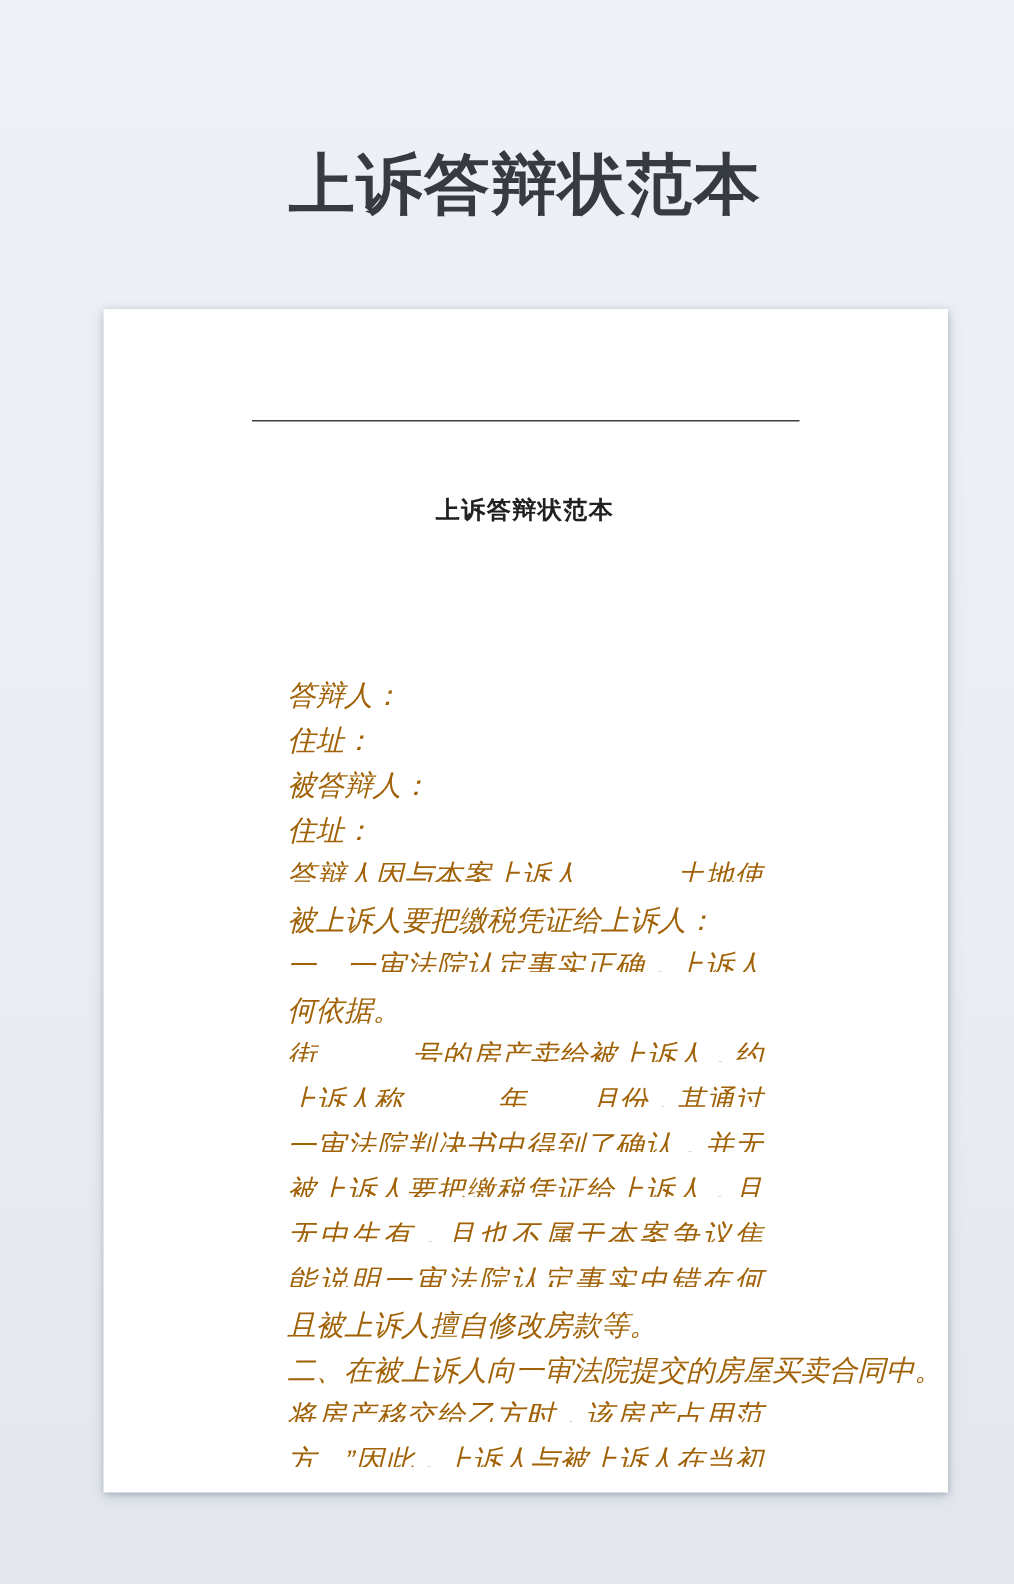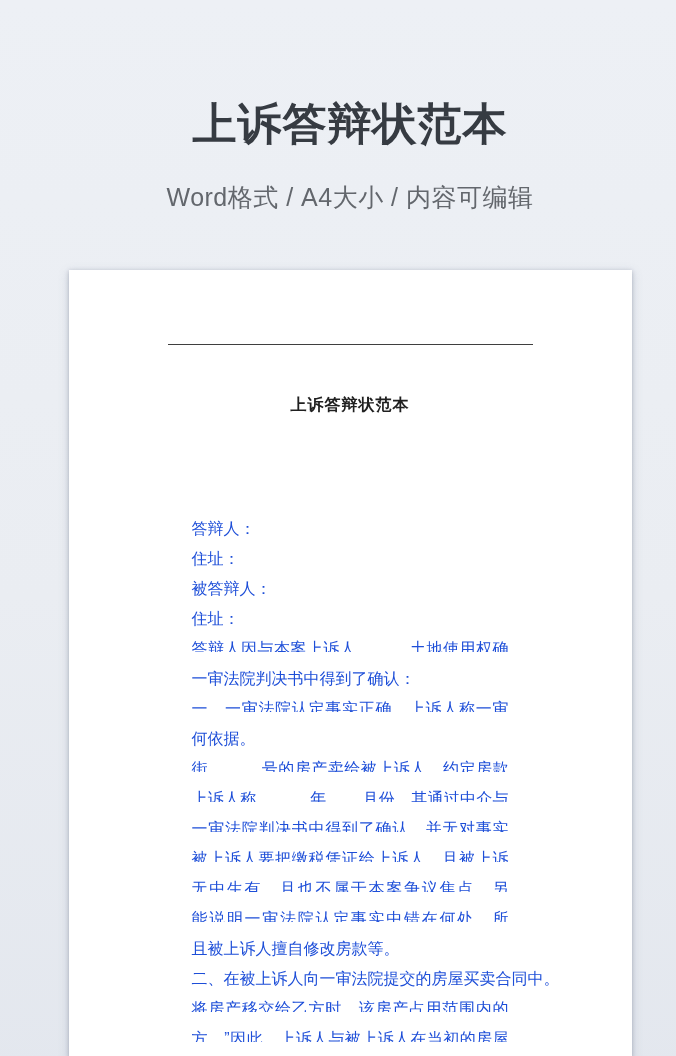--- a/index.html
+++ b/index.html
@@ -48,26 +48,27 @@
     margin-top: 13px;
     text-align: center;
     font-size: 16px;
     line-height: 22px;
     font-weight: bold;
     color: #202020;
     letter-spacing: 1px;
   }
   .doc-body { margin-top: 62px; }
   .line {
-    font-size: 16px;
+    font-size: 19px;
     line-height: 30px;
     height: 30px;
-    color: #1d4ed8;
+    color: #a16207;
     white-space: nowrap;
     text-align: left;
+    font-style: italic;
   }
   .line.jst {
     white-space: normal;
     text-align: justify;
     text-align-last: justify;
     overflow: hidden;
   }
   .doc-footer {
     margin-top: 2px;
     text-align: center;
@@ -76,34 +77,33 @@
     font-weight: bold;
     color: #2e2e2e;
     letter-spacing: 3px;
   }
 </style>
 </head>
 <body>
 
 <div class="promo-header">
   <div class="promo-title">上诉答辩状范本</div>
-  <div class="promo-subtitle">Word格式 / A4大小 / 内容可编辑</div>
 </div>
 
 <div class="a4-page">
   <div class="doc-content">
     <hr class="doc-rule">
     <div class="doc-title">上诉答辩状范本</div>
     <div class="doc-body">
         <div class="line">答辩人：</div>
         <div class="line">住址：</div>
         <div class="line">被答辩人：</div>
         <div class="line">住址：</div>
         <div class="line jst">答辩人因与本案上诉人______土地使用权确权纠纷一案，现针对上</div>
-        <div class="line">一审法院判决书中得到了确认：</div>
+        <div class="line">被上诉人要把缴税凭证给上诉人：</div>
         <div class="line jst">一、一审法院认定事实正确，上诉人称一审法院认定事实有误没有任</div>
         <div class="line">何依据。</div>
         <div class="line jst">街______号的房产卖给被上诉人，约定房款______元，上述事实在</div>
         <div class="line jst">上诉人称______年____月份，其通过中介与被上诉人把位于______</div>
         <div class="line jst">一审法院判决书中得到了确认，并无对事实认定错误，至于上诉人称</div>
         <div class="line jst">被上诉人要把缴税凭证给上诉人，且被上诉人擅自修改房款等，纯属</div>
         <div class="line jst">无中生有，且也不属于本案争议焦点。另外，上诉人在上诉状中也未</div>
         <div class="line jst">能说明一审法院认定事实中错在何处，所以，上诉人认为一审认定事</div>
         <div class="line">且被上诉人擅自修改房款等。</div>
         <div class="line">二、在被上诉人向一审法院提交的房屋买卖合同中。</div>

